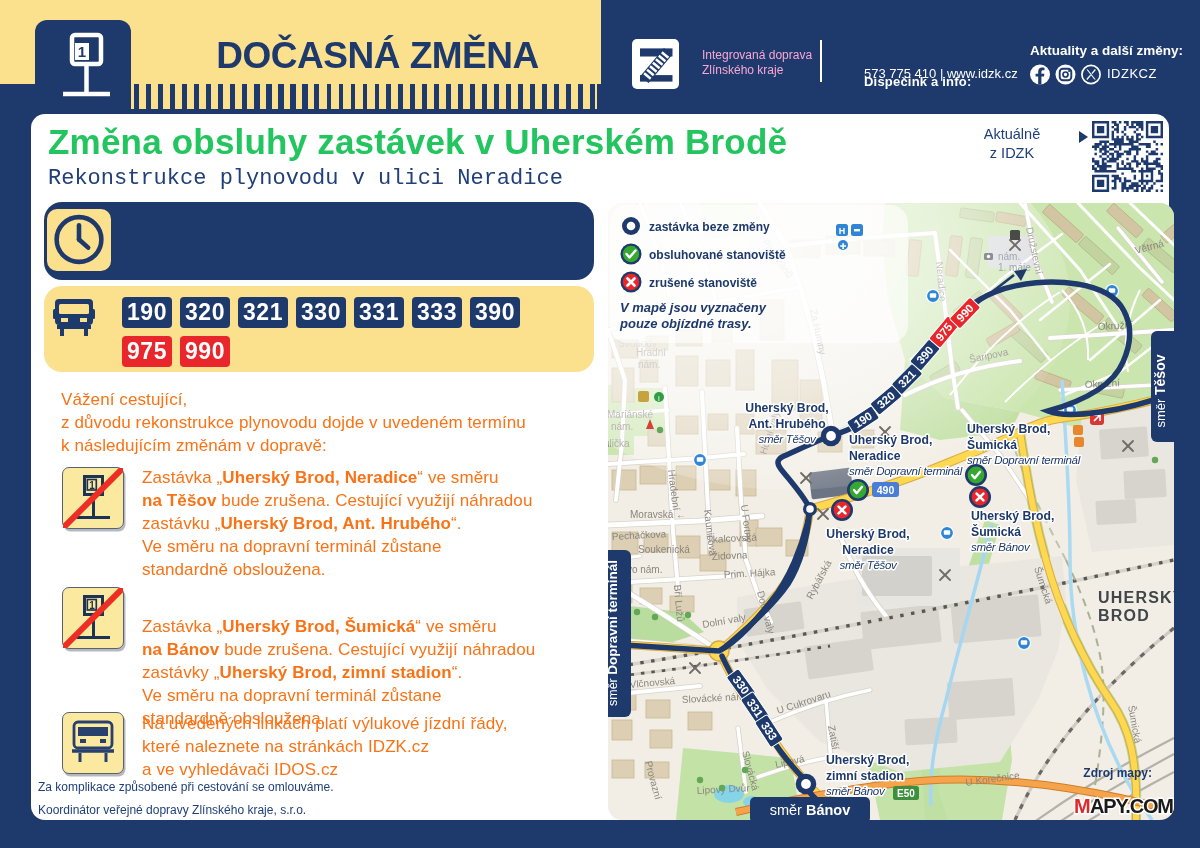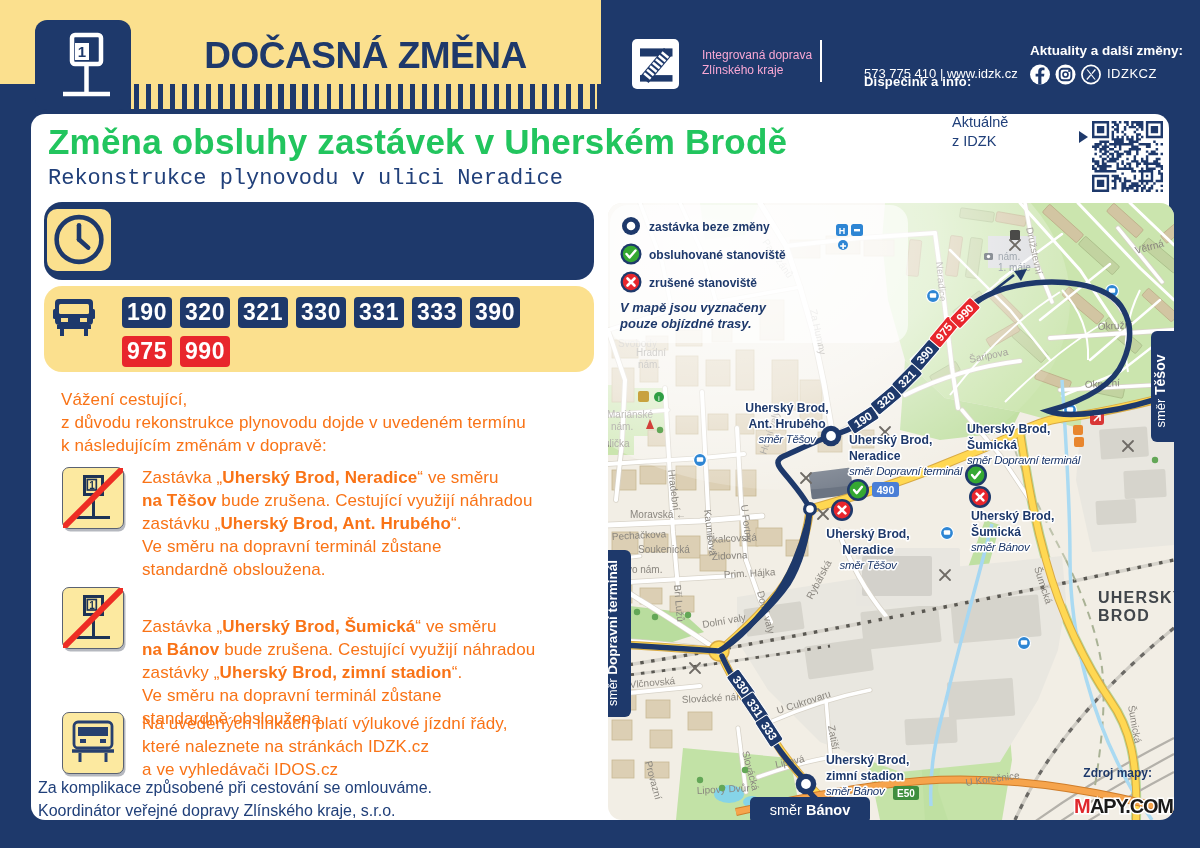--- a/index.html
+++ b/index.html
@@ -25,21 +25,21 @@
   <div class="abs" style="left:35px;top:20px;width:96px;height:90px;background:#1e396b;border-radius:12px;">
     <svg width="96" height="90" viewBox="0 0 96 90">
       <rect x="37" y="15" width="29" height="29" rx="3" fill="none" stroke="#fff" stroke-width="4.5"></rect>
       <rect x="40" y="23" width="14" height="17" fill="#fff"></rect>
       <text x="47" y="37" font-size="15" font-weight="700" fill="#1e396b" text-anchor="middle">1</text>
       <line x1="51.5" y1="44" x2="51.5" y2="73" stroke="#fff" stroke-width="4.5"></line>
       <line x1="28" y1="74" x2="75" y2="74" stroke="#fff" stroke-width="4.5"></line>
     </svg>
   </div>
 
-  <div class="abs" style="left:131px;top:35px;width:469px;text-align:center;font-size:37px;font-weight:800;color:#1e396b;letter-spacing:-0.5px;">DOČASNÁ ZMĚNA</div>
+  <div class="abs" style="left:131px;top:35px;width:469px;text-align:center;font-size:37px;font-weight:800;color:#1e396b;letter-spacing:-0.5px;padding-left:12px;">DOČASNÁ ZMĚNA</div>
 
   <div class="abs" style="left:632px;top:39px;width:47px;height:50px;background:#fff;border-radius:5px;">
     <svg width="47" height="50" viewBox="0 0 47 50">
       <rect x="8" y="9.4" width="32.5" height="8.1" fill="#1e396b"></rect>
       <rect x="8" y="36.1" width="32.5" height="6.5" fill="#1e396b"></rect>
       <line x1="36" y1="12.5" x2="12.5" y2="40.5" stroke="#1e396b" stroke-width="10.5"></line>
       <g stroke="#fff" stroke-width="2.5" stroke-linecap="butt">
         <line x1="29.8" y1="13.2" x2="36.4" y2="18.8"></line>
         <line x1="26.8" y1="16.7" x2="33.4" y2="22.3"></line>
         <line x1="23.9" y1="20.2" x2="30.5" y2="25.8"></line>
@@ -75,21 +75,21 @@
     </svg>
   </div>
   <div class="abs" style="left:1107px;top:66px;font-size:13px;color:#fff;letter-spacing:0.5px;">IDZKCZ</div>
 
   <div class="abs" style="left:31px;top:114px;width:1138px;height:706px;background:#fff;border-radius:14px;"></div>
 
   <div class="abs" style="left:48px;top:122px;font-size:35px;font-weight:800;color:#22c55e;letter-spacing:0.2px;">Změna obsluhy zastávek v Uherském Brodě</div>
 
   <div class="abs" style="left:48px;top:166px;font-size:22px;font-weight:500;color:#21407a;font-family:Liberation Mono, monospace;">Rekonstrukce plynovodu v ulici Neradice</div>
 
-  <div class="abs" style="left:952px;top:113px;width:120px;text-align:left;font-size:14.5px;font-weight:500;color:#21407a;line-height:19px;">Aktuálně<br>z&nbsp;IDZK</div>
+  <div class="abs" style="left:952px;top:125px;width:120px;text-align:center;font-size:14.5px;font-weight:500;color:#21407a;line-height:19px;">Aktuálně<br>z&nbsp;IDZK</div>
 
   <div class="abs" style="left:1079px;top:131px;width:0;height:0;border-left:9px solid #1e396b;border-top:6.5px solid transparent;border-bottom:6.5px solid transparent;"></div>
 
   <div class="abs" style="left:1092px;top:121px;"><svg width="71" height="71" viewBox="0 0 71 71">
         <rect width="71" height="71" fill="#fff"></rect>
         <path d="M0.0 0.0h17.14v2.45h-17.14zM19.59 0.0h4.9v2.45h-4.9zM26.93 0.0h2.45v2.45h-2.45zM31.83 0.0h4.9v2.45h-4.9zM39.17 0.0h12.24v2.45h-12.24zM53.86 0.0h17.14v2.45h-17.14zM0.0 2.45h2.45v2.45h-2.45zM14.69 2.45h2.45v2.45h-2.45zM22.03 2.45h4.9v2.45h-4.9zM34.28 2.45h2.45v2.45h-2.45zM39.17 2.45h2.45v2.45h-2.45zM44.07 2.45h7.34v2.45h-7.34zM53.86 2.45h2.45v2.45h-2.45zM68.55 2.45h2.45v2.45h-2.45zM0.0 4.9h2.45v2.45h-2.45zM4.9 4.9h7.34v2.45h-7.34zM14.69 4.9h2.45v2.45h-2.45zM19.59 4.9h2.45v2.45h-2.45zM24.48 4.9h2.45v2.45h-2.45zM31.83 4.9h2.45v2.45h-2.45zM36.72 4.9h7.34v2.45h-7.34zM46.52 4.9h4.9v2.45h-4.9zM53.86 4.9h2.45v2.45h-2.45zM58.76 4.9h7.34v2.45h-7.34zM68.55 4.9h2.45v2.45h-2.45zM0.0 7.34h2.45v2.45h-2.45zM4.9 7.34h7.34v2.45h-7.34zM14.69 7.34h2.45v2.45h-2.45zM22.03 7.34h4.9v2.45h-4.9zM31.83 7.34h2.45v2.45h-2.45zM44.07 7.34h2.45v2.45h-2.45zM48.97 7.34h2.45v2.45h-2.45zM53.86 7.34h2.45v2.45h-2.45zM58.76 7.34h7.34v2.45h-7.34zM68.55 7.34h2.45v2.45h-2.45zM0.0 9.79h2.45v2.45h-2.45zM4.9 9.79h7.34v2.45h-7.34zM14.69 9.79h2.45v2.45h-2.45zM19.59 9.79h2.45v2.45h-2.45zM24.48 9.79h2.45v2.45h-2.45zM29.38 9.79h2.45v2.45h-2.45zM41.62 9.79h2.45v2.45h-2.45zM53.86 9.79h2.45v2.45h-2.45zM58.76 9.79h7.34v2.45h-7.34zM68.55 9.79h2.45v2.45h-2.45zM0.0 12.24h2.45v2.45h-2.45zM14.69 12.24h2.45v2.45h-2.45zM19.59 12.24h2.45v2.45h-2.45zM31.83 12.24h2.45v2.45h-2.45zM44.07 12.24h4.9v2.45h-4.9zM53.86 12.24h2.45v2.45h-2.45zM68.55 12.24h2.45v2.45h-2.45zM0.0 14.69h17.14v2.45h-17.14zM19.59 14.69h2.45v2.45h-2.45zM24.48 14.69h2.45v2.45h-2.45zM29.38 14.69h2.45v2.45h-2.45zM34.28 14.69h2.45v2.45h-2.45zM39.17 14.69h2.45v2.45h-2.45zM44.07 14.69h2.45v2.45h-2.45zM48.97 14.69h2.45v2.45h-2.45zM53.86 14.69h17.14v2.45h-17.14zM19.59 17.14h12.24v2.45h-12.24zM34.28 17.14h7.34v2.45h-7.34zM44.07 17.14h4.9v2.45h-4.9zM7.34 19.59h9.79v2.45h-9.79zM22.03 19.59h9.79v2.45h-9.79zM36.72 19.59h9.79v2.45h-9.79zM61.21 19.59h2.45v2.45h-2.45zM2.45 22.03h7.34v2.45h-7.34zM12.24 22.03h2.45v2.45h-2.45zM17.14 22.03h24.48v2.45h-24.48zM46.52 22.03h12.24v2.45h-12.24zM63.66 22.03h2.45v2.45h-2.45zM68.55 22.03h2.45v2.45h-2.45zM0.0 24.48h7.34v2.45h-7.34zM9.79 24.48h7.34v2.45h-7.34zM22.03 24.48h2.45v2.45h-2.45zM26.93 24.48h2.45v2.45h-2.45zM39.17 24.48h7.34v2.45h-7.34zM53.86 24.48h4.9v2.45h-4.9zM2.45 26.93h2.45v2.45h-2.45zM7.34 26.93h7.34v2.45h-7.34zM17.14 26.93h4.9v2.45h-4.9zM26.93 26.93h2.45v2.45h-2.45zM36.72 26.93h12.24v2.45h-12.24zM63.66 26.93h2.45v2.45h-2.45zM7.34 29.38h2.45v2.45h-2.45zM12.24 29.38h4.9v2.45h-4.9zM22.03 29.38h4.9v2.45h-4.9zM31.83 29.38h7.34v2.45h-7.34zM44.07 29.38h2.45v2.45h-2.45zM53.86 29.38h2.45v2.45h-2.45zM58.76 29.38h4.9v2.45h-4.9zM2.45 31.83h2.45v2.45h-2.45zM9.79 31.83h4.9v2.45h-4.9zM17.14 31.83h4.9v2.45h-4.9zM24.48 31.83h7.34v2.45h-7.34zM34.28 31.83h4.9v2.45h-4.9zM44.07 31.83h2.45v2.45h-2.45zM56.31 31.83h9.79v2.45h-9.79zM68.55 31.83h2.45v2.45h-2.45zM7.34 34.28h2.45v2.45h-2.45zM14.69 34.28h2.45v2.45h-2.45zM19.59 34.28h2.45v2.45h-2.45zM24.48 34.28h4.9v2.45h-4.9zM41.62 34.28h2.45v2.45h-2.45zM53.86 34.28h2.45v2.45h-2.45zM0.0 36.72h2.45v2.45h-2.45zM9.79 36.72h4.9v2.45h-4.9zM17.14 36.72h9.79v2.45h-9.79zM34.28 36.72h2.45v2.45h-2.45zM41.62 36.72h2.45v2.45h-2.45zM48.97 36.72h2.45v2.45h-2.45zM53.86 36.72h2.45v2.45h-2.45zM63.66 36.72h4.9v2.45h-4.9zM0.0 39.17h7.34v2.45h-7.34zM9.79 39.17h2.45v2.45h-2.45zM14.69 39.17h9.79v2.45h-9.79zM29.38 39.17h2.45v2.45h-2.45zM39.17 39.17h7.34v2.45h-7.34zM48.97 39.17h7.34v2.45h-7.34zM61.21 39.17h4.9v2.45h-4.9zM2.45 41.62h4.9v2.45h-4.9zM9.79 41.62h4.9v2.45h-4.9zM24.48 41.62h2.45v2.45h-2.45zM29.38 41.62h2.45v2.45h-2.45zM34.28 41.62h4.9v2.45h-4.9zM44.07 41.62h4.9v2.45h-4.9zM51.41 41.62h17.14v2.45h-17.14zM0.0 44.07h2.45v2.45h-2.45zM4.9 44.07h14.69v2.45h-14.69zM24.48 44.07h2.45v2.45h-2.45zM31.83 44.07h2.45v2.45h-2.45zM36.72 44.07h2.45v2.45h-2.45zM44.07 44.07h2.45v2.45h-2.45zM53.86 44.07h2.45v2.45h-2.45zM63.66 44.07h7.34v2.45h-7.34zM0.0 46.52h4.9v2.45h-4.9zM7.34 46.52h7.34v2.45h-7.34zM24.48 46.52h17.14v2.45h-17.14zM48.97 46.52h2.45v2.45h-2.45zM53.86 46.52h9.79v2.45h-9.79zM68.55 46.52h2.45v2.45h-2.45zM2.45 48.97h22.03v2.45h-22.03zM39.17 48.97h4.9v2.45h-4.9zM46.52 48.97h14.69v2.45h-14.69zM66.1 48.97h2.45v2.45h-2.45zM29.38 51.41h2.45v2.45h-2.45zM48.97 51.41h2.45v2.45h-2.45zM58.76 51.41h2.45v2.45h-2.45zM66.1 51.41h4.9v2.45h-4.9zM0.0 53.86h17.14v2.45h-17.14zM19.59 53.86h7.34v2.45h-7.34zM41.62 53.86h2.45v2.45h-2.45zM48.97 53.86h2.45v2.45h-2.45zM53.86 53.86h2.45v2.45h-2.45zM58.76 53.86h2.45v2.45h-2.45zM68.55 53.86h2.45v2.45h-2.45zM0.0 56.31h2.45v2.45h-2.45zM14.69 56.31h2.45v2.45h-2.45zM22.03 56.31h7.34v2.45h-7.34zM31.83 56.31h2.45v2.45h-2.45zM41.62 56.31h2.45v2.45h-2.45zM48.97 56.31h2.45v2.45h-2.45zM58.76 56.31h2.45v2.45h-2.45zM68.55 56.31h2.45v2.45h-2.45zM0.0 58.76h2.45v2.45h-2.45zM4.9 58.76h7.34v2.45h-7.34zM14.69 58.76h2.45v2.45h-2.45zM19.59 58.76h4.9v2.45h-4.9zM26.93 58.76h2.45v2.45h-2.45zM31.83 58.76h7.34v2.45h-7.34zM46.52 58.76h14.69v2.45h-14.69zM63.66 58.76h7.34v2.45h-7.34zM0.0 61.21h2.45v2.45h-2.45zM4.9 61.21h7.34v2.45h-7.34zM14.69 61.21h2.45v2.45h-2.45zM22.03 61.21h2.45v2.45h-2.45zM29.38 61.21h4.9v2.45h-4.9zM39.17 61.21h7.34v2.45h-7.34zM48.97 61.21h2.45v2.45h-2.45zM53.86 61.21h2.45v2.45h-2.45zM61.21 61.21h2.45v2.45h-2.45zM0.0 63.66h2.45v2.45h-2.45zM4.9 63.66h7.34v2.45h-7.34zM14.69 63.66h2.45v2.45h-2.45zM22.03 63.66h2.45v2.45h-2.45zM29.38 63.66h4.9v2.45h-4.9zM36.72 63.66h12.24v2.45h-12.24zM51.41 63.66h2.45v2.45h-2.45zM58.76 63.66h2.45v2.45h-2.45zM68.55 63.66h2.45v2.45h-2.45zM0.0 66.1h2.45v2.45h-2.45zM14.69 66.1h2.45v2.45h-2.45zM19.59 66.1h4.9v2.45h-4.9zM29.38 66.1h12.24v2.45h-12.24zM44.07 66.1h2.45v2.45h-2.45zM48.97 66.1h4.9v2.45h-4.9zM56.31 66.1h4.9v2.45h-4.9zM0.0 68.55h17.14v2.45h-17.14zM29.38 68.55h2.45v2.45h-2.45zM34.28 68.55h2.45v2.45h-2.45zM41.62 68.55h4.9v2.45h-4.9zM48.97 68.55h2.45v2.45h-2.45zM53.86 68.55h4.9v2.45h-4.9zM63.66 68.55h2.45v2.45h-2.45zM68.55 68.55h2.45v2.45h-2.45z" fill="#1e396b"></path>
       </svg></div>
 
   <div class="abs" style="left:44px;top:202px;width:550px;height:78px;background:#1e396b;border-radius:18px;"></div>
 
@@ -164,21 +164,21 @@
       <rect x="17" y="26" width="6" height="4" fill="#27406e"></rect>
       <rect x="37" y="26" width="6" height="4" fill="#27406e"></rect>
       <line x1="9" y1="38" x2="51" y2="38" stroke="#27406e" stroke-width="3.5"></line>
       <line x1="17" y1="40" x2="17" y2="49" stroke="#27406e" stroke-width="3"></line>
       <line x1="43" y1="40" x2="43" y2="49" stroke="#27406e" stroke-width="3"></line>
     </svg>
   </div>
 
   <div class="para" style="top:712px;">Na uvedených linkách platí výlukové jízdní řády,<br>které naleznete na stránkách IDZK.cz<br>a ve vyhledávači IDOS.cz</div>
 
-  <div class="abs" style="left:38px;top:776px;font-size:16px;font-weight:500;color:#21407a;line-height:23px;">Za komplikace způsobené při cestování se omlouváme.<br>Koordinátor veřejné dopravy Zlínského kraje, s.r.o.</div>
+  <div class="abs" style="left:38px;top:776px;font-size:12px;font-weight:500;color:#21407a;line-height:23px;">Za komplikace způsobené při cestování se omlouváme.<br>Koordinátor veřejné dopravy Zlínského kraje, s.r.o.</div>
 
   <div class="abs" style="left:608px;top:203px;"><svg width="566" height="617" viewBox="608 203 566 617" font-family="Liberation Sans, sans-serif">
 <defs>
           <clipPath id="mapclip">
             <rect x="608" y="203" width="566" height="617" rx="14"></rect>
           </clipPath>
 <radialGradient id="wash" cx="0.35" cy="0.35" r="0.75">
             <stop offset="0" stop-color="#fff" stop-opacity="0.85"></stop>
             <stop offset="0.55" stop-color="#fff" stop-opacity="0.55"></stop>
             <stop offset="1" stop-color="#fff" stop-opacity="0"></stop>

